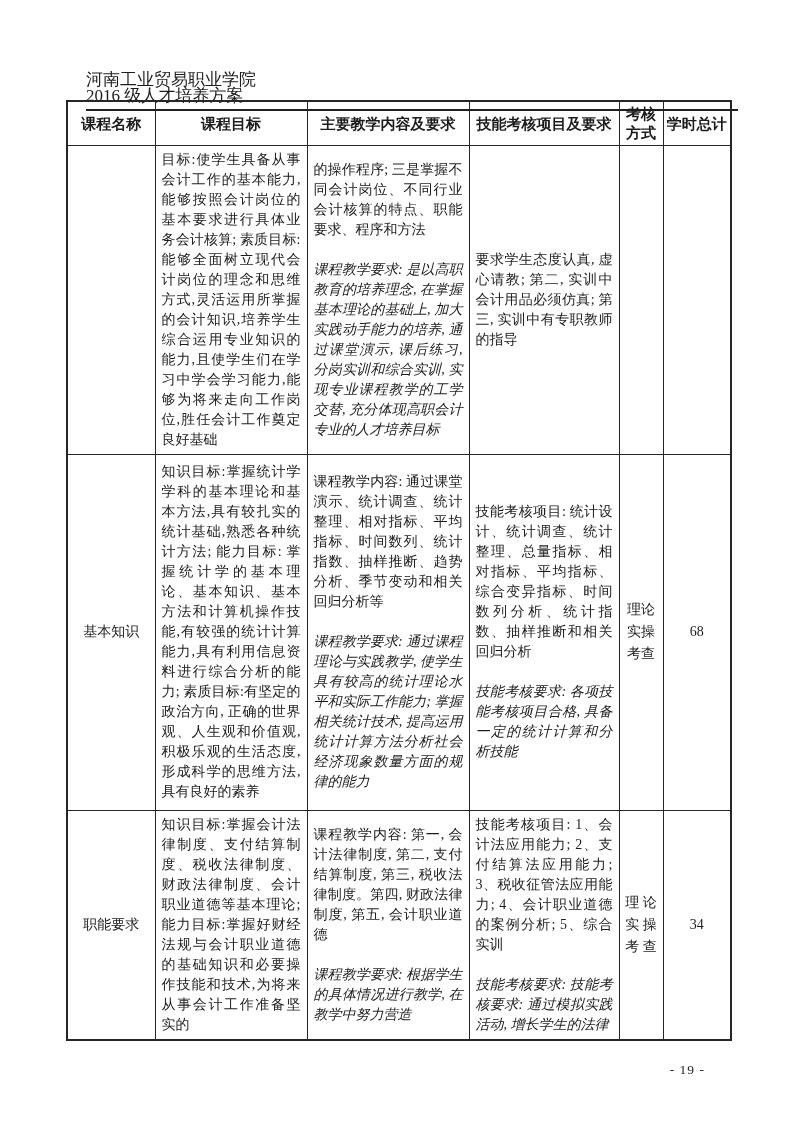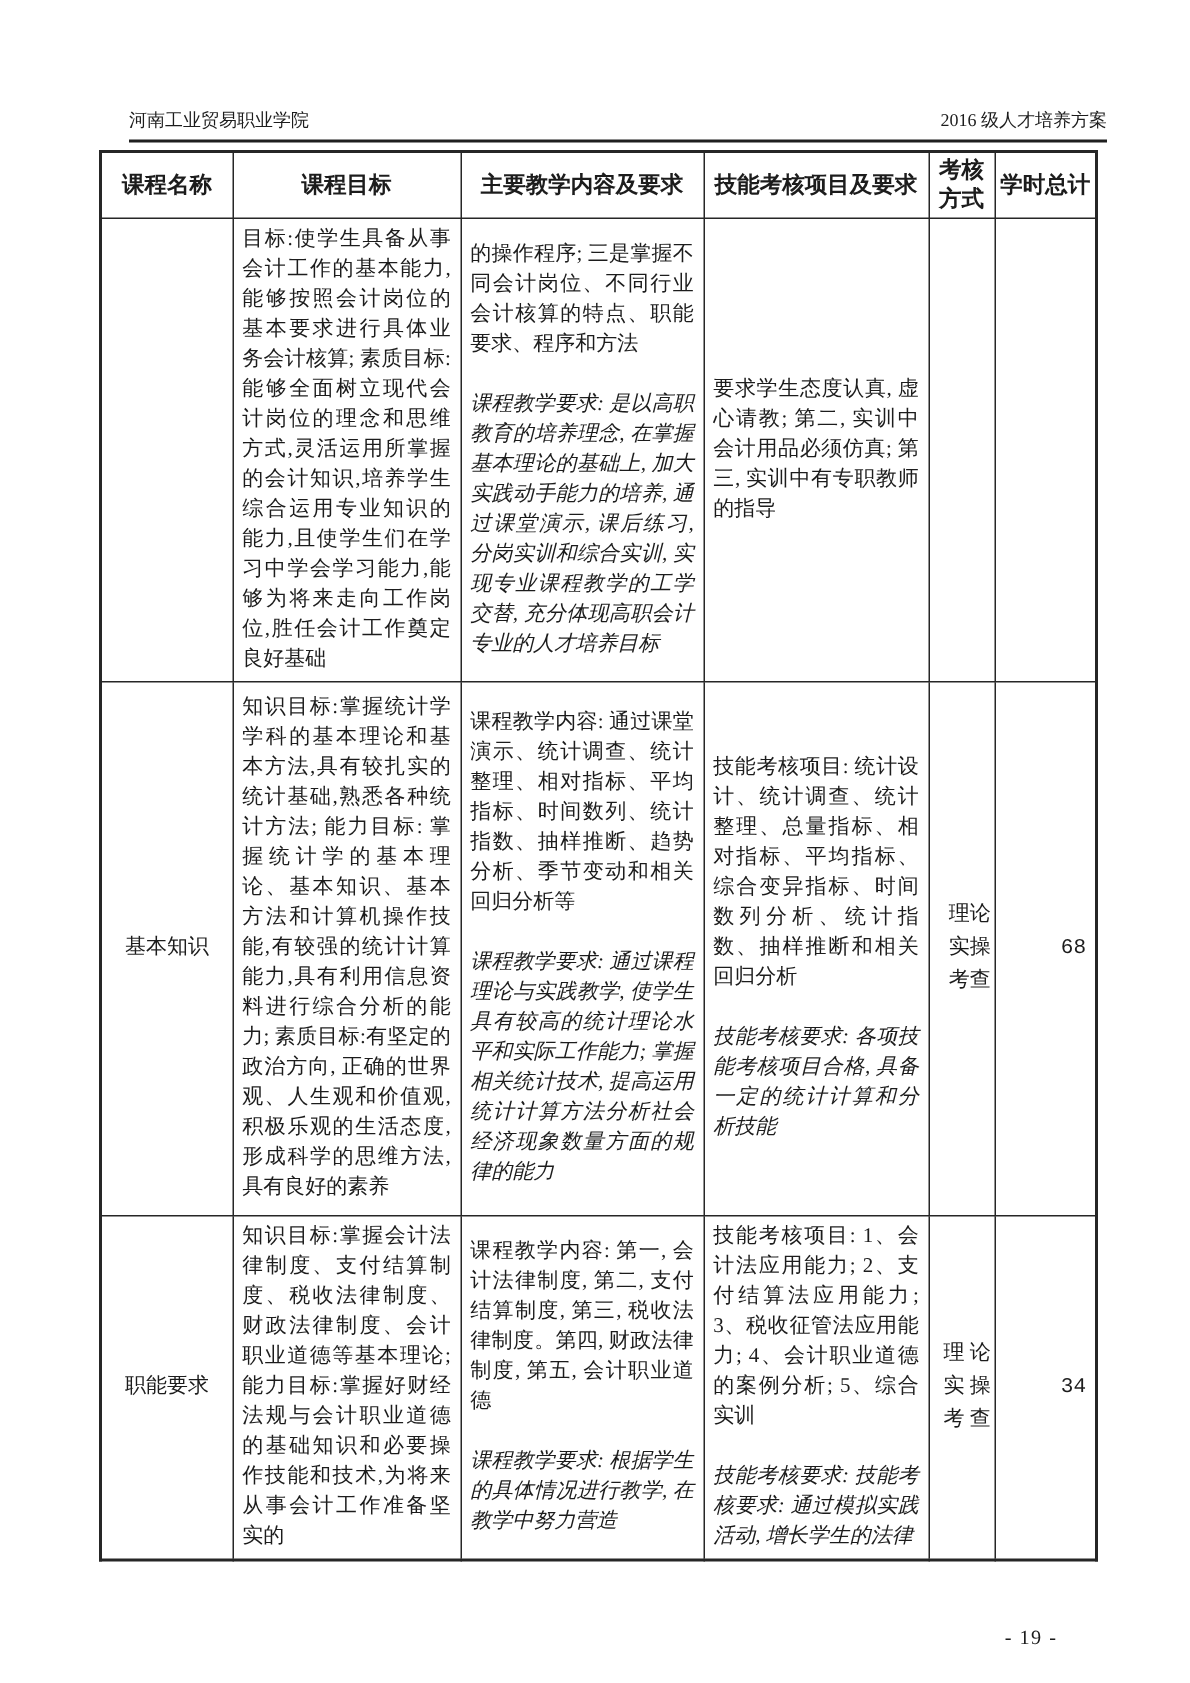--- a/index.html
+++ b/index.html
@@ -14,23 +14,24 @@
     position: relative;
     width: 793px; height: 1122px;
     background: #ffffff;
     overflow: hidden;
   }
   
   .doc-header {
     position: absolute;
     left: 86px; top: 72px; width: 652px;
     display: flex; justify-content: space-between; align-items: baseline;
-    font-size: 12px; line-height: 16px;
+    font-size: 17px; line-height: 16px;
     padding-bottom: 5px;
     border-bottom: 2px solid #1f1f1f;
+    flex-direction: column;
   }
   
   table.curriculum {
     position: absolute;
     left: 66px; top: 100px;
     width: 664px;
     border-collapse: collapse;
     table-layout: fixed;
     border: 2px solid #262626;
   }
@@ -55,26 +56,26 @@
     padding: 4px 6px;
     text-align: justify;
     text-justify: inter-ideograph;
   }
   td.center { text-align: center; padding: 4px 2px; }
   tr.row-1 { height: 308px; }
   tr.row-2 { height: 356px; }
   tr.row-3 { height: 200px; }
   td p { margin: 0; }
   td p + p { margin-top: 20px; font-style: italic; }
-  .method-line { line-height: 22px; text-align: right; }
-  td.hours { font-size: 14px; text-align: right; font-family: Liberation Mono, monospace; }
+  .method-line { line-height: 22px; text-align: center; }
+  td.hours { font-size: 14px; text-align: center; }
   
   .page-footer {
     position: absolute;
-    top: 1084px; right: 88px;
+    top: 1062px; right: 88px;
     font-size: 13.5px;
     letter-spacing: 1px;
   }
 </style>
 </head>
 <body>
 
 <div class="page">
 
   <div class="doc-header">

